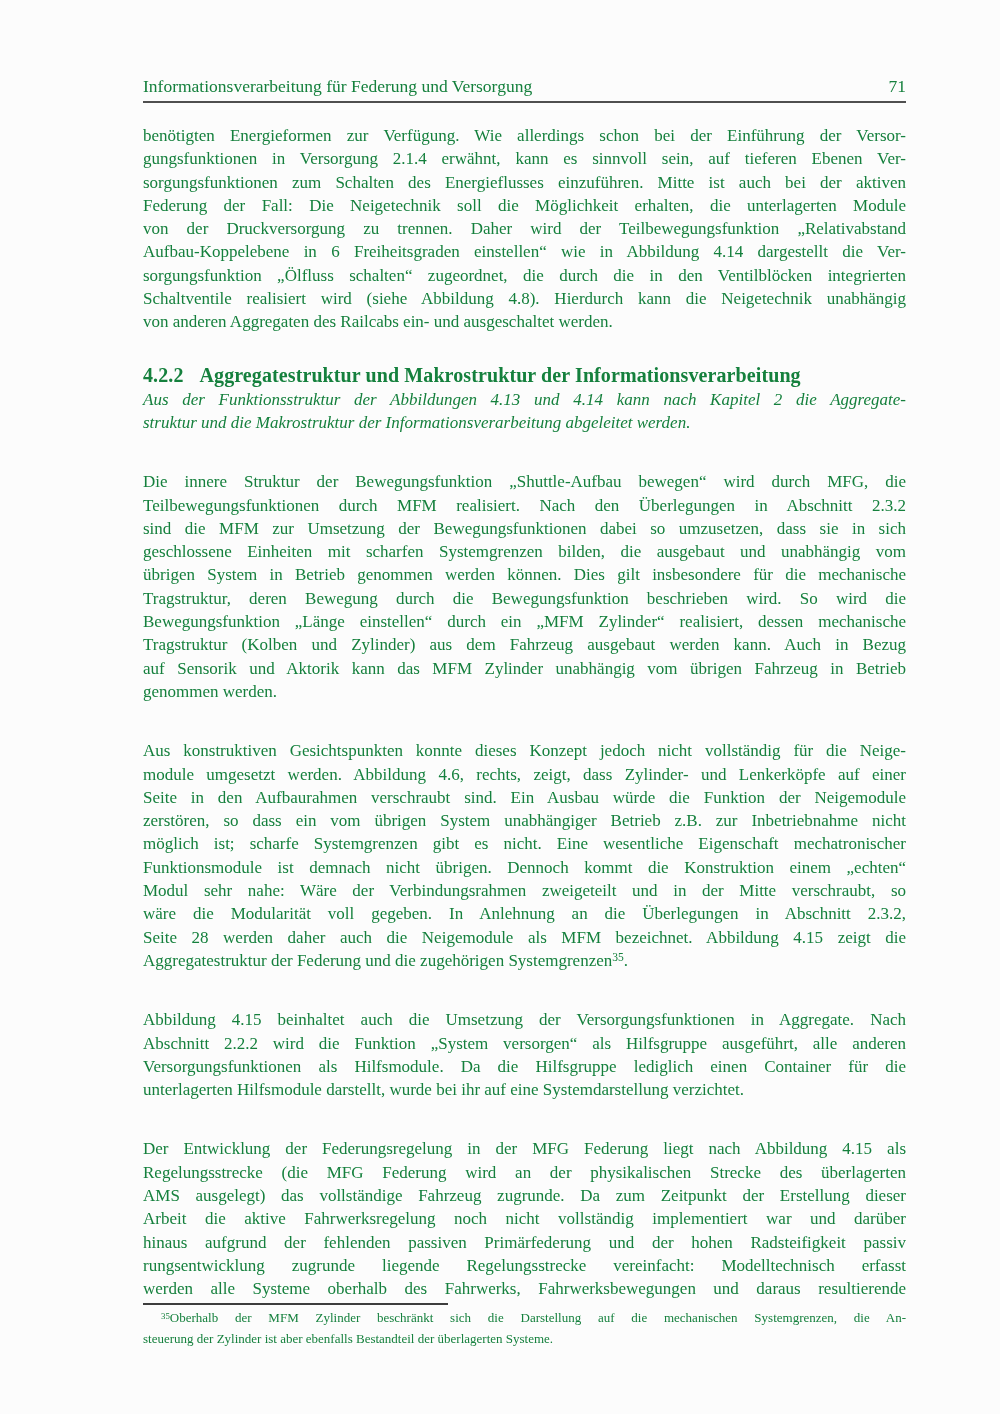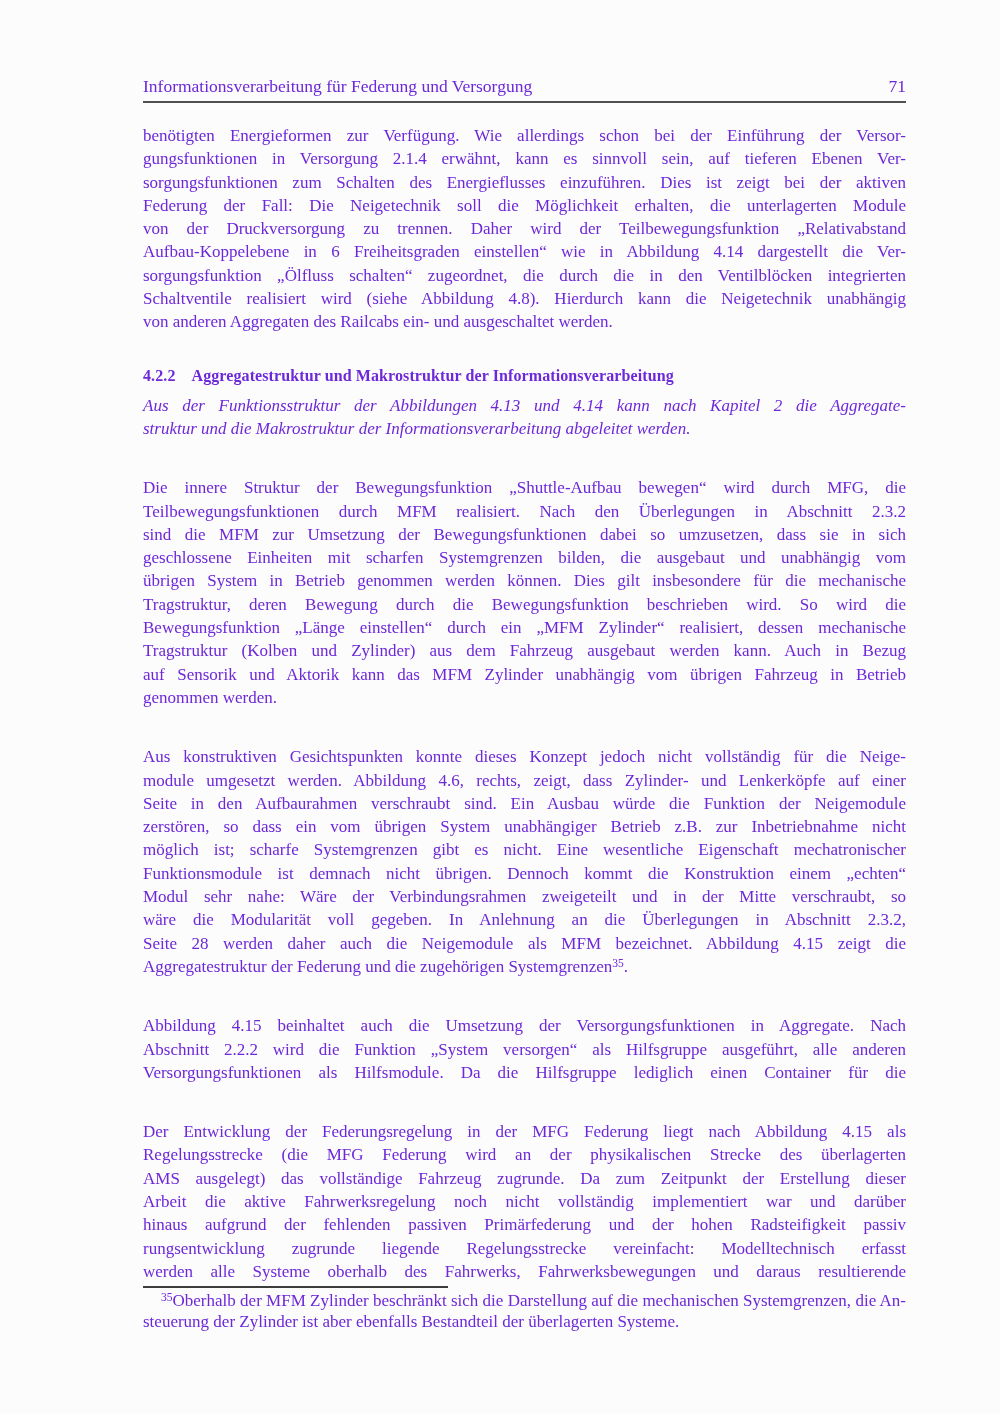--- a/index.html
+++ b/index.html
@@ -3,21 +3,21 @@
 <meta charset="utf-8">
 <style>
   html, body { margin: 0; padding: 0; background: #e9e9e9; }
   .sheet {
     position: relative;
     width: 1000px;
     height: 1414px;
     background: #fcfcfc;
     overflow: hidden;
     font-family: "Liberation Serif", "DejaVu Serif", serif;
-    color: #6d28d9;
+    color: #15803d;
   }
   .textcol {
     position: absolute;
     left: 143px;
     top: 76px;
     width: 763px;
   }
   
   .running-head {
     display: flex;
@@ -40,37 +40,37 @@
     line-height: 23.3px;
     text-align: justify;
     text-align-last: justify;
     text-justify: inter-word;
     white-space: normal;
   }
   .ln.last { text-align-last: left; }
   
   .sec-heading {
     margin-top: 29px;
-    margin-bottom: 6px;
-    font-size: 16px;
+    margin-bottom: 0;
+    font-size: 20px;
     font-weight: bold;
     line-height: 25px;
     letter-spacing: 0.1px;
   }
   .sec-num { margin-right: 16px; }
   
   .foot-rule {
     width: 305px;
     height: 2px;
     background: #3d3d3d;
     margin-top: 3px;
   }
   .footnote { margin-top: 3px; }
   .fln {
-    font-size: 17px;
+    font-size: 13px;
     line-height: 20.5px;
     text-align: justify;
     text-align-last: justify;
     text-justify: inter-word;
   }
   .fln.first { text-indent: 18px; }
   .fln.last { text-align-last: left; }
   sup.sp {
     font-size: 68%;
     line-height: 0;
@@ -87,21 +87,21 @@
 
     <div class="running-head">
       <span>Informationsverarbeitung für Federung und Versorgung</span>
       <span>71</span>
     </div>
     <div class="head-rule"></div>
 
     <div class="para p-first">
       <div class="ln">benötigten Energieformen zur Verfügung. Wie allerdings schon bei der Einführung der Versor-</div>
       <div class="ln">gungsfunktionen in Versorgung 2.1.4 erwähnt, kann es sinnvoll sein, auf tieferen Ebenen Ver-</div>
-      <div class="ln">sorgungsfunktionen zum Schalten des Energieflusses einzuführen. Dies ist zeigt bei der aktiven</div>
+      <div class="ln">sorgungsfunktionen zum Schalten des Energieflusses einzuführen. Mitte ist auch bei der aktiven</div>
       <div class="ln">Federung der Fall: Die Neigetechnik soll die Möglichkeit erhalten, die unterlagerten Module</div>
       <div class="ln">von der Druckversorgung zu trennen. Daher wird der Teilbewegungsfunktion „Relativabstand</div>
       <div class="ln">Aufbau-Koppelebene in 6 Freiheitsgraden einstellen“ wie in Abbildung 4.14 dargestellt die Ver-</div>
       <div class="ln">sorgungsfunktion „Ölfluss schalten“ zugeordnet, die durch die in den Ventilblöcken integrierten</div>
       <div class="ln">Schaltventile realisiert wird (siehe Abbildung 4.8). Hierdurch kann die Neigetechnik unabhängig</div>
       <div class="ln last">von anderen Aggregaten des Railcabs ein- und ausgeschaltet werden.</div>
     </div>
 
     <div class="sec-heading"><span class="sec-num">4.2.2</span><span>Aggregatestruktur und Makrostruktur der Informationsverarbeitung</span></div>
 
@@ -133,20 +133,21 @@
       <div class="ln">Modul sehr nahe: Wäre der Verbindungsrahmen zweigeteilt und in der Mitte verschraubt, so</div>
       <div class="ln">wäre die Modularität voll gegeben. In Anlehnung an die Überlegungen in Abschnitt 2.3.2,</div>
       <div class="ln">Seite 28 werden daher auch die Neigemodule als MFM bezeichnet. Abbildung 4.15 zeigt die</div>
       <div class="ln last"><span>Aggregatestruktur der Federung und die zugehörigen Systemgrenzen</span><sup class="sp">35</sup><span>.</span></div>
     </div>
 
     <div class="para">
       <div class="ln">Abbildung 4.15 beinhaltet auch die Umsetzung der Versorgungsfunktionen in Aggregate. Nach</div>
       <div class="ln">Abschnitt 2.2.2 wird die Funktion „System versorgen“ als Hilfsgruppe ausgeführt, alle anderen</div>
       <div class="ln">Versorgungsfunktionen als Hilfsmodule. Da die Hilfsgruppe lediglich einen Container für die</div>
+      <div class="ln last">unterlagerten Hilfsmodule darstellt, wurde bei ihr auf eine Systemdarstellung verzichtet.</div>
     </div>
 
     <div class="para">
       <div class="ln">Der Entwicklung der Federungsregelung in der MFG Federung liegt nach Abbildung 4.15 als</div>
       <div class="ln">Regelungsstrecke (die MFG Federung wird an der physikalischen Strecke des überlagerten</div>
       <div class="ln">AMS ausgelegt) das vollständige Fahrzeug zugrunde. Da zum Zeitpunkt der Erstellung dieser</div>
       <div class="ln">Arbeit die aktive Fahrwerksregelung noch nicht vollständig implementiert war und darüber</div>
       <div class="ln">hinaus aufgrund der fehlenden passiven Primärfederung und der hohen Radsteifigkeit passiv</div>
       <div class="ln">rungsentwicklung zugrunde liegende Regelungsstrecke vereinfacht: Modelltechnisch erfasst</div>
       <div class="ln">werden alle Systeme oberhalb des Fahrwerks, Fahrwerksbewegungen und daraus resultierende</div>

